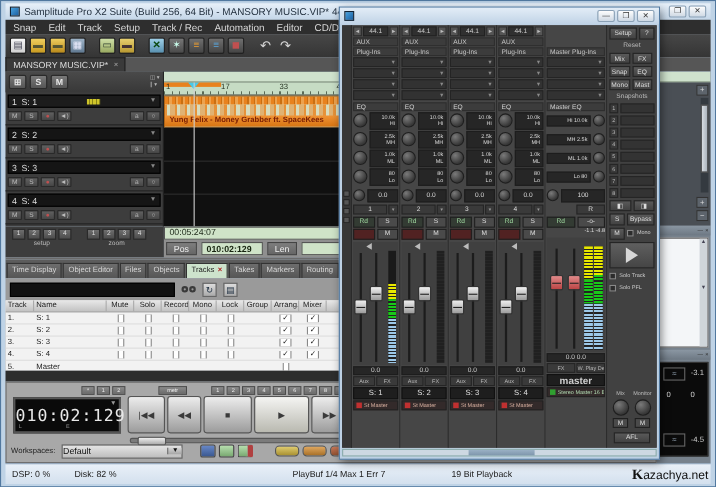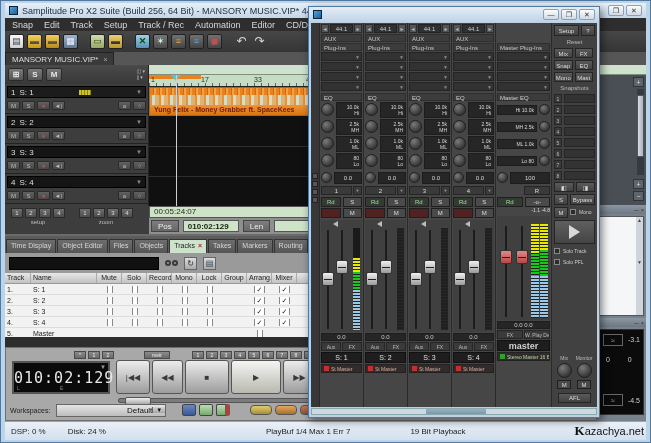--- a/index.html
+++ b/index.html
@@ -89,21 +89,21 @@
 .lcde{position:absolute;bottom:1px;left:46px;font-size:5px;color:#888;}
 .lcdarr{position:absolute;top:1px;right:2px;font-size:6px;color:#999;}
 .tbtnrow{position:absolute;top:12px;left:110px;height:35px;display:flex;gap:2px;}
 .trb{height:34px;background:linear-gradient(#ececec,#9c9c9c);border:1px solid #555;border-radius:3px;color:#3a3a3a;font-size:8px;display:flex;align-items:center;justify-content:center;}
 .trb.play{background:linear-gradient(#f4f4f2,#b9b9b0);}
 .slider{position:absolute;top:50px;left:112px;width:192px;height:5px;background:#7b7b7b;border:1px solid #555;border-radius:2px;}
 .slh{position:absolute;top:-2px;left:6px;width:26px;height:8px;background:linear-gradient(#eee,#aaa);border:1px solid #555;border-radius:2px;}
 .wsrow{position:absolute;bottom:2px;left:4px;right:4px;height:16px;display:flex;align-items:center;gap:6px;}
 .wslab{font-size:7px;color:#222;}
 .wsdd{width:110px;height:13px;background:linear-gradient(#e5e5e5,#bdbdbd);border:1px solid #666;font-size:8px;color:#111;display:flex;align-items:center;}
-.wsdd .v{flex:1;text-align:right;}
+.wsdd .v{flex:1;text-align:left;}
 .wsdd .a{width:13px;text-align:center;background:linear-gradient(#d5d5d5,#a5a5a5);border-left:1px solid #666;font-size:6px;}
 .wsicons{display:flex;gap:3px;margin-left:10px;}
 .wi{width:14px;height:12px;border:1px solid #444;border-radius:2px;}
 .pills{display:flex;gap:3px;margin-left:14px;}
 .pill{width:22px;height:10px;border-radius:4px;border:1px solid #555;}
 
 .statusbar{position:absolute;top:420px;left:4px;right:4px;height:19px;background:linear-gradient(#e9f0f8,#d3e0ee);border-top:1px solid #93a7bb;display:flex;align-items:center;font-size:8px;color:#222;}
 .sb1{margin-left:6px;}.sb2{margin-left:22px;}.sb3{margin-left:160px;}.sb4{margin-left:60px;}
 .wm{margin-left:auto;margin-right:2px;display:flex;align-items:baseline;color:#111;}
 .wmk{font-size:13px;font-weight:bold;font-family:"Liberation Serif",serif;}
@@ -562,21 +562,21 @@
           <span class="pill" style="background:linear-gradient(#e0cc70,#a89030);"></span>
           <span class="pill" style="background:linear-gradient(#e0a860,#a87028);"></span>
           <span class="pill" style="background:linear-gradient(#c87858,#905030);"></span>
           <span class="pill" style="background:linear-gradient(#b08058,#805838);"></span>
         </span>
       </div>
     </div>
 
     <div class="statusbar">
       <span class="sb1">DSP: 0 %</span>
-      <span class="sb2">Disk:  24 %</span>
+      <span class="sb2">Disk:  82 %</span>
       <span class="sb3">PlayBuf 1/4   Max 1   Err 7</span>
       <span class="sb4">19 Bit Playback</span>
       <span class="wm">
         <span class="wmk">K</span>
         <span class="wmt">azachya.net</span>
       </span>
     </div>
   </div>
 
   <div class="mixer">

